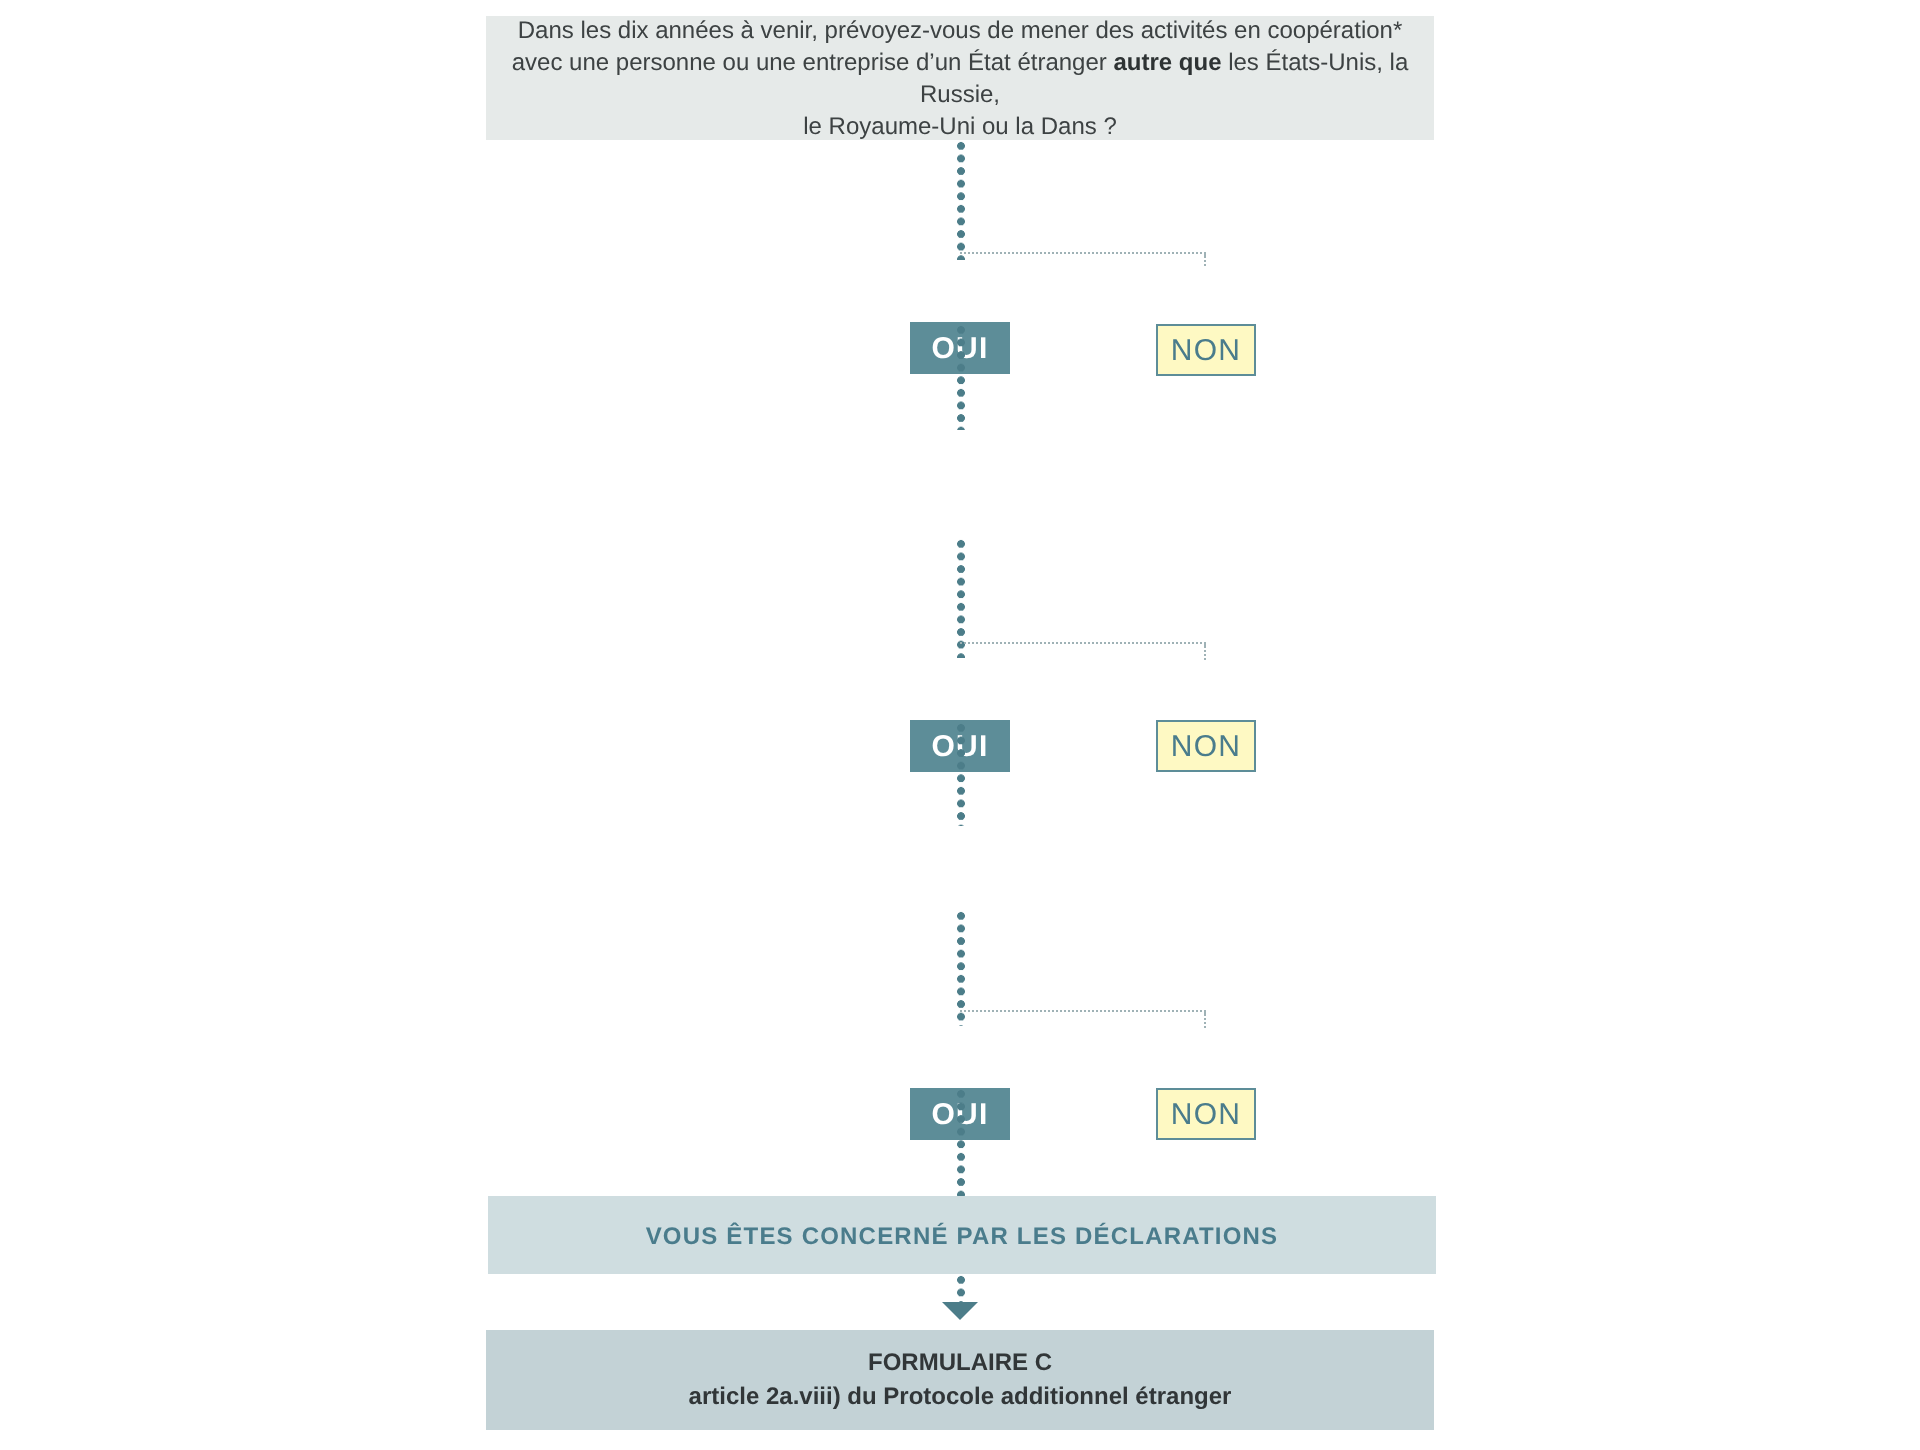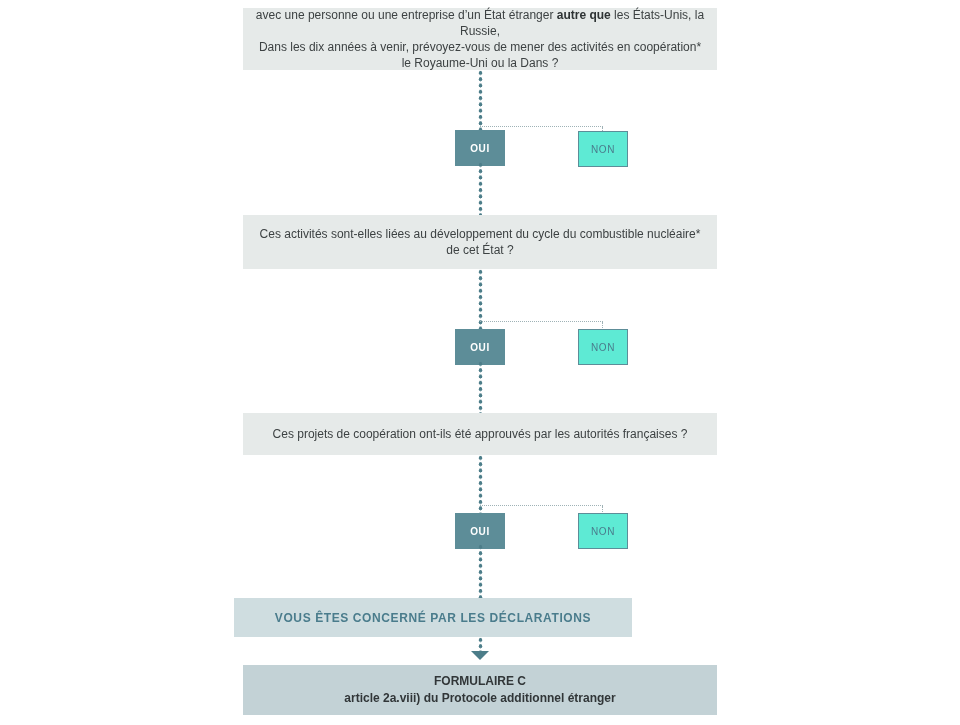--- a/index.html
+++ b/index.html
@@ -49,35 +49,35 @@
   .h2{top:321px;}
   .h3{top:505px;}
   .stub{
     position:absolute;left:602px;width:0;
     border-left:1px dotted var(--hline_color);
   }
   .s1{top:127px;height:6px;}
   .s2{top:322px;height:8px;}
   .s3{top:506px;height:8px;}
   .btn{
-    position:absolute;width:50px;height:36px;box-sizing:border-box;
+    position:absolute;width:50px;height:26px;box-sizing:border-box;
     display:flex;align-items:center;justify-content:center;
-    font-size:10px;letter-spacing:0.6px;cursor:pointer;
+    font-size:15px;letter-spacing:0.6px;cursor:pointer;margin-top:31px;
   }
   .btn-oui{
     left:455px;background:var(--teal);color:#ffffff;font-weight:bold;
   }
   .btn-non{
-    left:578px;background:#5eead4;border:1px solid var(--teal);color:var(--teal_text);
+    left:578px;background:#fef9c3;border:1px solid var(--teal);color:var(--teal_text);
   }
   .oui1{top:130px;} .non1{top:131px;}
   .oui2{top:329px;} .non2{top:329px;}
   .oui3{top:513px;} .non3{top:513px;}
   .banner{
-    position:absolute;left:234px;top:598px;width:398px;height:39px;
+    position:absolute;left:244px;top:598px;width:474px;height:39px;
     background:var(--banner_bg);
     display:flex;align-items:center;justify-content:center;text-align:center;
     color:var(--teal_text);font-size:12px;font-weight:bold;letter-spacing:0.6px;
   }
   .arrow{
     position:absolute;left:471px;top:651px;width:0;height:0;
     border-left:9px solid transparent;border-right:9px solid transparent;
     border-top:9px solid var(--teal_dark);
   }
   .finalbox{
@@ -87,51 +87,44 @@
     text-align:center;color:var(--final_text);
     font-size:12px;line-height:17px;font-weight:bold;
   }
 </style>
 </head>
 <body>
 
 <div class="canvas">
 
   <section class="qbox q1">
+    <div class="qline">Dans les dix années à venir, prévoyez-vous de mener des activités en coopération*</div>
     <div class="qline"><span>avec une personne ou une entreprise d’un État étranger </span><b>autre que</b><span> les États-Unis, la Russie,</span></div>
-    <div class="qline">Dans les dix années à venir, prévoyez-vous de mener des activités en coopération*</div>
     <div class="qline">le Royaume-Uni ou la Dans ?</div>
   </section>
 
   <div class="vdots v1"></div>
   <div class="hdots h1"></div>
   <div class="stub s1"></div>
 
   <div class="btn btn-oui oui1">OUI</div>
   <div class="btn btn-non non1">NON</div>
 
   <div class="vdots v2"></div>
 
-  <section class="qbox q2">
-    <div class="qline">Ces activités sont-elles liées au développement du cycle du combustible nucléaire*</div>
-    <div class="qline">de cet État ?</div>
-  </section>
 
   <div class="vdots v3"></div>
   <div class="hdots h2"></div>
   <div class="stub s2"></div>
 
   <div class="btn btn-oui oui2">OUI</div>
   <div class="btn btn-non non2">NON</div>
 
   <div class="vdots v4"></div>
 
-  <section class="qbox q3">
-    <div class="qline">Ces projets de coopération ont-ils été approuvés par les autorités françaises ?</div>
-  </section>
 
   <div class="vdots v5"></div>
   <div class="hdots h3"></div>
   <div class="stub s3"></div>
 
   <div class="btn btn-oui oui3">OUI</div>
   <div class="btn btn-non non3">NON</div>
 
   <div class="vdots v6"></div>
 

